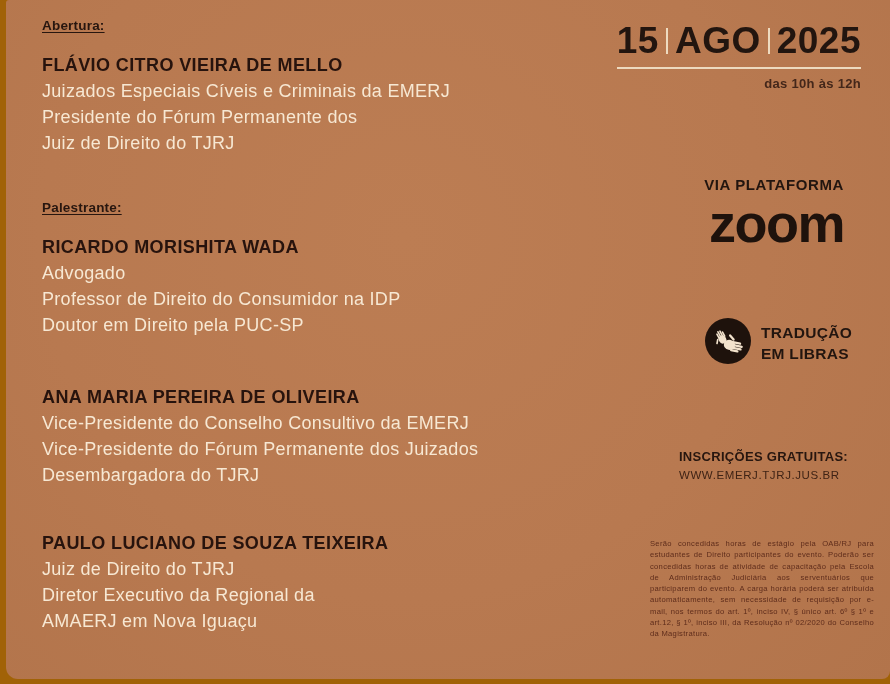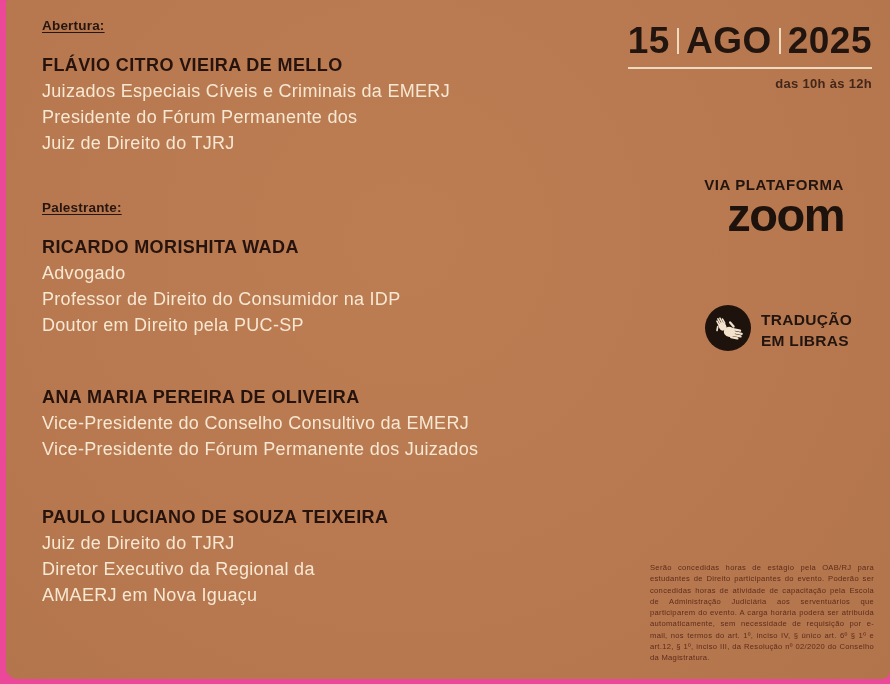--- a/index.html
+++ b/index.html
@@ -1,65 +1,65 @@
 <!DOCTYPE html>
 <html><head>
 <meta charset="utf-8">
 <style>
   * { margin:0; padding:0; box-sizing:border-box; }
   html,body { width:890px; height:684px; background:#ffffff; overflow:hidden;
               font-family:"Liberation Sans","DejaVu Sans",sans-serif; }
 
-  .stage { position:relative; width:890px; height:684px; background:#ec4899; }
+  .stage { position:relative; width:890px; height:684px; background:#a16207; }
 
   .card { position:absolute; left:6px; top:0; right:0; bottom:5px;
           background:radial-gradient(circle at 45% 35%, #bc7d53 0%, #b87950 55%, #b2744b 100%);
           border-radius:3px 0 8px 12px; }
 
   
   .left-col { position:absolute; left:36px; top:16px; width:520px; }
   .speaker-block { margin-bottom:42px; }
   .speaker-block.gap-lg { margin-bottom:46px; }
   .section-label { font-size:13.5px; font-weight:bold; color:#27160f;
                    text-decoration:underline; text-underline-offset:2px;
                    letter-spacing:.2px; line-height:20px; }
   .speaker-name { font-size:18px; font-weight:bold; color:#27130d;
                   letter-spacing:.4px; line-height:26px; margin-top:16px; }
   .speaker-line { font-size:18px; font-weight:400; color:#f7e8d3;
                   letter-spacing:.3px; line-height:26px; }
 
   
-  .date-block { position:absolute; top:20px; right:18px; text-align:right; }
+  .date-block { position:absolute; top:20px; right:29px; text-align:right; }
   .date-main { display:flex; align-items:center; justify-content:flex-end;
                font-size:37px; font-weight:bold; color:#22150f; letter-spacing:.5px; }
   .date-sep { display:inline-block; width:2px; height:26px; background:#eedbc0;
               margin:0 7px; }
   .date-rule { height:2px; background:#eddabf; margin-top:5px; width:100%; }
   .date-time { font-size:13px; font-weight:bold; color:#44271a; margin-top:7px;
                letter-spacing:.3px; }
 
   
   .platform { position:absolute; top:176px; right:46px; text-align:right; }
   .platform-label { font-size:15px; font-weight:bold; color:#22150f; letter-spacing:.6px; }
-  .zoom-logo { font-size:47px; font-weight:bold; color:#1e120c; letter-spacing:-1.5px;
-               line-height:40px; margin-top:2px; }
+  .zoom-logo { font-size:54px; font-weight:bold; color:#1e120c; letter-spacing:-1.5px;
+               line-height:40px; margin-top:10px; }
 
   
-  .libras { position:absolute; top:304px; right:38px; display:flex; align-items:center; gap:9px; }
+  .libras { position:absolute; top:317px; right:38px; display:flex; align-items:center; gap:9px; }
   .libras-text { font-size:15.5px; font-weight:bold; color:#22150f;
                  line-height:21px; letter-spacing:.3px; }
 
   
   .registration { position:absolute; top:449px; right:42px; text-align:left; }
   .registration-label { font-size:13px; font-weight:bold; color:#27160f; letter-spacing:.3px; }
   .registration-url { font-size:11.5px; font-weight:500; color:#3f2315;
                       letter-spacing:.6px; margin-top:5px; }
 
   
-  .fineprint { position:absolute; top:562px; right:16px; width:224px;
+  .fineprint { position:absolute; top:538px; right:16px; width:224px;
                font-size:7.6px; line-height:11.3px; color:#5e2c1b;
                text-align:justify; letter-spacing:.3px; font-weight:500;margin-left:40px; }
 </style>
 </head>
 <body>
 
 <div class="stage">
   <div class="card">
 
     <div class="left-col">
@@ -77,20 +77,21 @@
         <div class="speaker-name">RICARDO MORISHITA WADA</div>
         <div class="speaker-line">Advogado</div>
         <div class="speaker-line">Professor de Direito do Consumidor na IDP</div>
         <div class="speaker-line">Doutor em Direito pela PUC-SP</div>
       </div>
 
       <div class="speaker-block">
         <div class="speaker-name">ANA MARIA PEREIRA DE OLIVEIRA</div>
         <div class="speaker-line">Vice-Presidente do Conselho Consultivo da EMERJ</div>
         <div class="speaker-line">Vice-Presidente do Fórum Permanente dos Juizados</div>
+        <div class="speaker-line">Desembargadora do TJRJ</div>
       </div>
 
       <div class="speaker-block">
         <div class="speaker-name">PAULO LUCIANO DE SOUZA TEIXEIRA</div>
         <div class="speaker-line">Juiz de Direito do TJRJ</div>
         <div class="speaker-line">Diretor Executivo da Regional da</div>
         <div class="speaker-line">AMAERJ em Nova Iguaçu</div>
       </div>
     </div>
 
@@ -128,17 +129,21 @@
           <use href="#hand" fill="#f3e3cd" transform="translate(17.5,20.5) rotate(-28) scale(0.74)"></use>
           <use href="#hand" fill="#f3e3cd" transform="translate(28.5,28.5) rotate(102) scale(1.02)"></use>
         </svg>
       </span>
       <div class="libras-text">
         <div>TRADUÇÃO</div>
         <div>EM LIBRAS</div>
       </div>
     </div>
 
+    <div class="registration">
+      <div class="registration-label">INSCRIÇÕES GRATUITAS:</div>
+      <div class="registration-url">WWW.EMERJ.TJRJ.JUS.BR</div>
+    </div>
 
     <div class="fineprint">Serão concedidas horas de estágio pela OAB/RJ para estudantes de Direito participantes do evento. Poderão ser concedidas horas de atividade de capacitação pela Escola de Administração Judiciária aos serventuários que participarem do evento. A carga horária poderá ser atribuída automaticamente, sem necessidade de requisição por e-mail, nos termos do art. 1º, inciso IV, § único art. 6º § 1º e art.12, § 1º, inciso III, da Resolução nº 02/2020 do Conselho da Magistratura.</div>
 
   </div>
 </div>
 
 </body></html>

